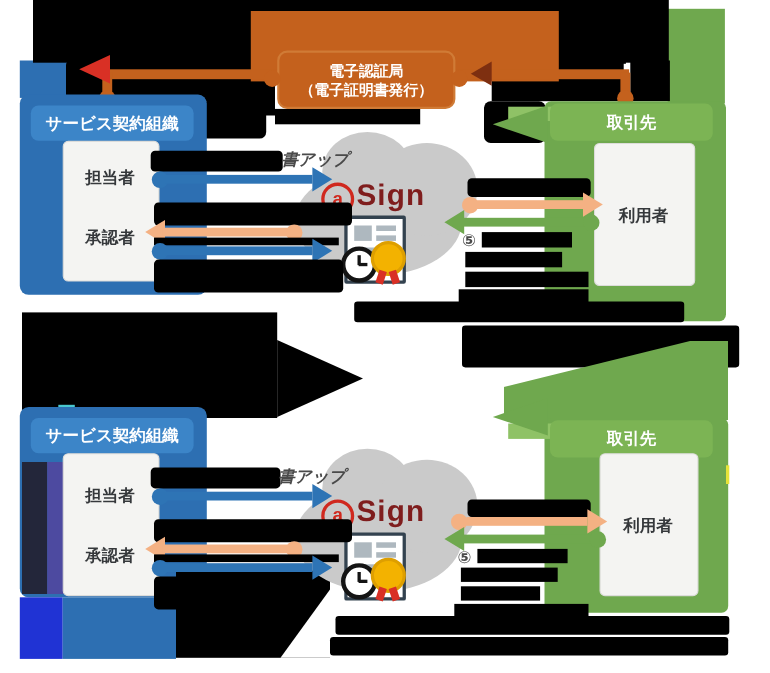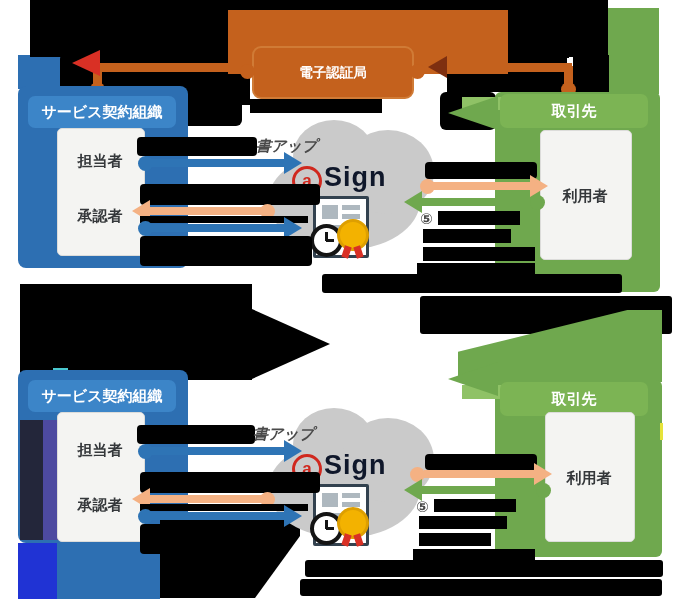--- a/index.html
+++ b/index.html
@@ -34,21 +34,21 @@
   .tri-l-red{border-top:13px solid transparent;border-bottom:13px solid transparent;border-right:28px solid #d93025;}
   .tri-l-dred{border-top:11px solid transparent;border-bottom:11px solid transparent;border-right:19px solid #7e2f10;}
   .tri-l-grn50{border-top:17px solid transparent;border-bottom:17px solid transparent;border-right:50px solid #6fa84e;}
   .tri-r-blk{border-top:35px solid transparent;border-bottom:35px solid transparent;border-left:78px solid #000;}
   .cloud{position:absolute;background:#cacaca;border-radius:50%;}
   .ca-box{position:absolute;background:#c4611d;border:2px solid #d07b36;border-radius:9px;
           display:flex;flex-direction:column;align-items:center;justify-content:center;}
   .ca-box div{color:#fff;font-weight:bold;font-size:13.5px;line-height:17px;white-space:nowrap;}
   .logo-a{position:absolute;width:24px;height:24px;border:3px solid #d0281e;border-radius:50%;
           color:#d0281e;font-weight:bold;font-size:17px;display:flex;align-items:center;justify-content:center;}
-  .logo-s{position:absolute;color:#0f172a;font-size:27px;font-weight:600;letter-spacing:1px;}
+  .logo-s{position:absolute;color:#7f1d1d;font-size:27px;font-weight:600;letter-spacing:1px;}
   .doc{position:absolute;width:50px;height:56px;background:#fff;border:3px solid #33424f;border-radius:2px;}
   .doc i{position:absolute;background:#aeb8bf;}
   .clock{position:absolute;width:25px;height:25px;background:#fff;border:4px solid #141414;border-radius:50%;}
   .clock:before{content:"";position:absolute;left:11px;top:4px;width:2.5px;height:9px;background:#141414;}
   .clock:after{content:"";position:absolute;left:12px;top:11px;width:8px;height:2.5px;background:#141414;}
   .medal{position:absolute;width:26px;height:26px;background:#f3b200;border:3px solid #de9f00;border-radius:50%;z-index:4;}
   .medal:before{content:"";position:absolute;left:3px;top:24px;width:7px;height:12px;background:#d93025;transform:rotate(18deg);}
   .medal:after{content:"";position:absolute;left:15px;top:24px;width:7px;height:12px;background:#d93025;transform:rotate(-18deg);}
   .step5{position:absolute;color:#4a4a4a;font-size:15px;font-weight:bold;}
   .green-slant{position:absolute;background:#6fa84e;clip-path:polygon(0 58%,83% 0,100% 0,100% 100%,0 100%);}
@@ -79,20 +79,21 @@
   <div class="abs orange" style="left:93px;top:66px;width:9px;height:22px;"></div>
   <div class="dot dot-orange" style="left:90px;top:82px;"></div>
   <div class="abs orange" style="left:412px;top:63px;width:160px;height:9px;"></div>
   <div class="abs orange" style="left:564px;top:66px;width:9px;height:22px;"></div>
   <div class="dot dot-orange" style="left:561px;top:82px;"></div>
   <div class="tri tri-l-red" style="left:72px;top:50px;"></div>
   <div class="tri tri-l-dred" style="left:428px;top:56px;"></div>
 
   <div class="ca-box" style="left:252px;top:46px;width:158px;height:49px;">
     <div>電子認証局</div>
+    <div>（電子証明書発行）</div>
   </div>
   <div class="dot dot-orange" style="left:240px;top:64px;"></div>
   <div class="dot dot-orange" style="left:410px;top:64px;"></div>
 
   <div class="panel-blue" style="left:18px;top:86px;width:170px;height:182px;"></div>
   <div class="hdr-blue ctr wt" style="left:28px;top:96px;width:148px;height:32px;">
     <span>サービス契約組織</span>
   </div>
   <div class="whitebox" style="left:57px;top:128px;width:86px;height:126px;"></div>
   <div class="roletxt ctr dk" style="left:57px;top:151px;width:86px;height:20px;">

